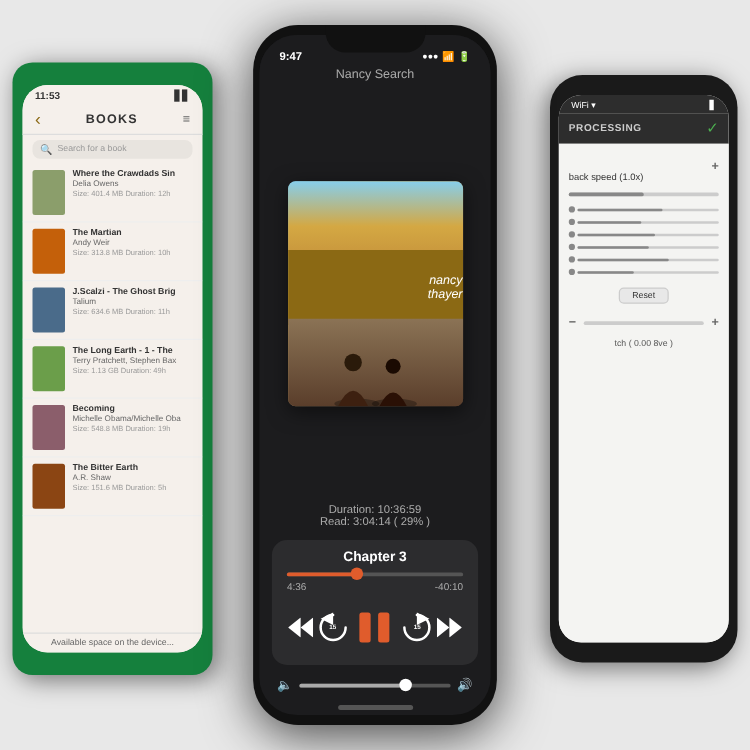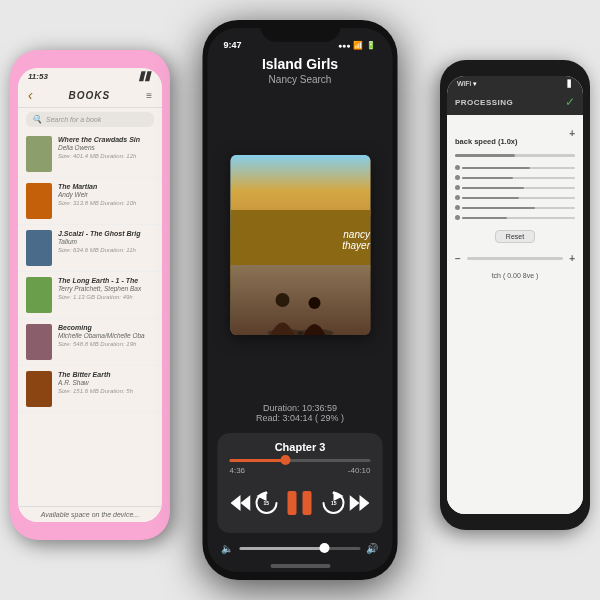--- a/index.html
+++ b/index.html
@@ -23,26 +23,25 @@
       justify-content: center;
     }
 
     
     .phone-left {
       position: absolute;
       left: 10px;
       top: 50px;
       width: 160px;
       height: 490px;
-      background: #f9a8d4;
-      border-radius: 28px;
+      background: #15803d;
+      border-radius: 16px;
       box-shadow: 4px 4px 20px rgba(0,0,0,0.5);
       overflow: hidden;
       z-index: 1;
-      font-style: italic;
     }
     .phone-left .screen {
       position: absolute;
       top: 18px; left: 8px; right: 8px; bottom: 18px;
       background: #f5f0eb;
       border-radius: 20px;
       overflow: hidden;
       display: flex;
       flex-direction: column;
     }
@@ -193,21 +192,21 @@
       background: #f4f4f2;
       padding: 6px 8px;
       display: flex;
       flex-direction: column;
       gap: 8px;
       overflow: hidden;
     }
     .right-section-label {
       font-size: 7.5px;
       color: #333;
-      font-weight: 700;
+      font-weight: 400;
       margin-top: 16px;
     }
     .right-row {
       display: flex;
       align-items: center;
       justify-content: space-between;
       gap: 4px;
     }
     .right-slider-container {
       display: flex;
@@ -758,21 +757,20 @@
       <div class="center-status-bar">
         <span>9:47</span>
         <div class="status-right">
           <span style="font-size:7px;">●●●</span>
           <span style="font-size:8px;">📶</span>
           <span style="font-size:8px;">🔋</span>
         </div>
       </div>
 
 
-      <div class="book-title-main">Island Girls</div>
       <div class="book-author-main">Nancy Search</div>
 
       <div class="cover-area">
         <div class="cover-image">
           <div class="cover-top"></div>
           <div class="cover-middle">
             <span class="cover-nancy">nancy</span>
             <span class="cover-thayer">thayer</span>
           </div>
           <div style="position:absolute;top:110px;left:0;right:0;text-align:center;">

